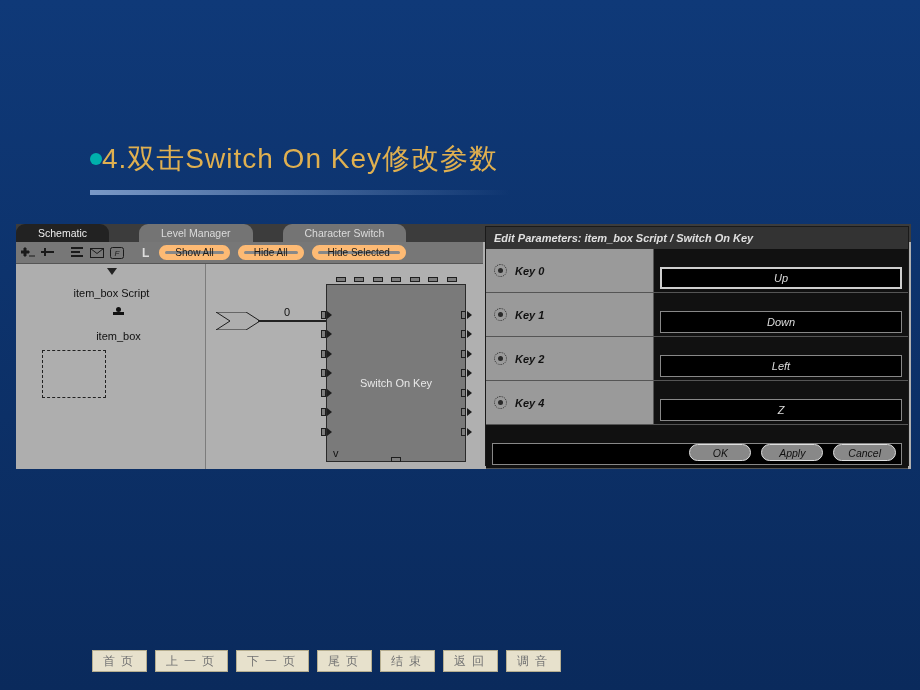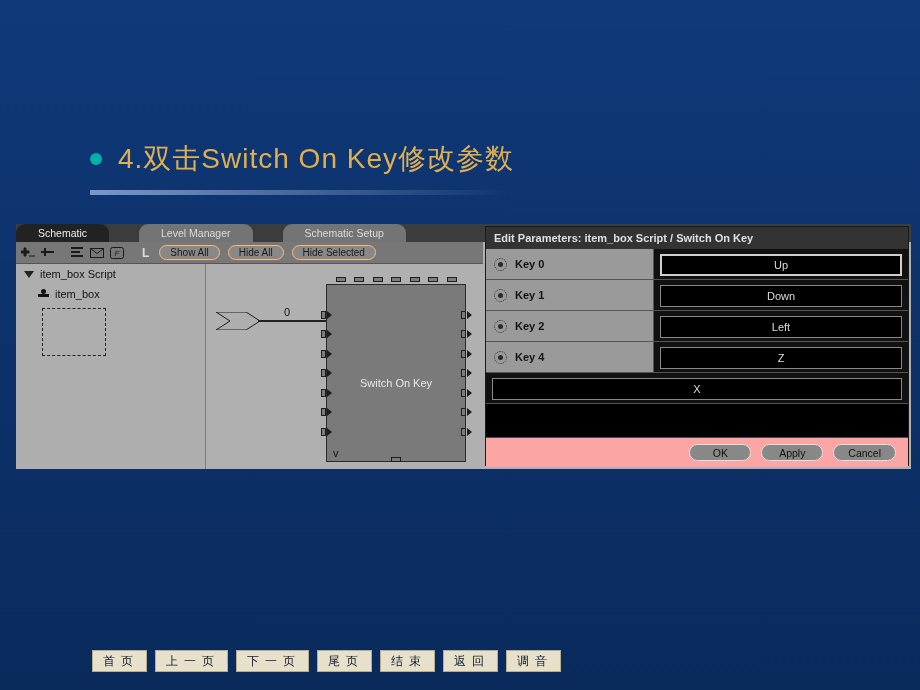--- a/index.html
+++ b/index.html
@@ -6,21 +6,21 @@
   html, body { width: 920px; height: 690px; }
   body {
     background: linear-gradient(to bottom, #0f3978 0%, #0a2a5c 100%);
     font-family: Arial, "Microsoft YaHei", sans-serif;
     position: relative;
     overflow: hidden;
   }
 
   
   .heading-block { position: absolute; top: 140px; left: 90px; right: 18px; }
-  .heading-row { display: flex; align-items: center; gap: 16px; text-align: right; }
+  .heading-row { display: flex; align-items: center; gap: 0; text-align: right; }
   .bullet { width: 12px; height: 12px; border-radius: 50%; background: #00b0ac; flex: 0 0 auto; }
   .heading-text { color: #e0b050; font-size: 28px; letter-spacing: 1px; }
   .heading-underline {
     margin-top: 12px;
     width: 420px; height: 5px;
     background: linear-gradient(to right, #7a99c7 0%, rgba(122,153,199,0) 100%);
   }
 
   
   .editor { position: absolute; top: 224px; left: 16px; width: 895px; height: 245px; background: #b0b0b0; }
@@ -33,29 +33,29 @@
     border-top-left-radius: 9px; border-top-right-radius: 9px;
     background: #747474; margin-right: 6px; padding: 0 22px;
     white-space: nowrap;
   }
   .tab.active { background: #222; color: #eee; }
   .tab-filler { flex: 1; background: #3c3c3c; }
 
   
   .edit-panel {
     position: absolute; top: 2px; right: 2px; width: 424px; height: 240px;
-    border: 1px solid #1a1a1a; background: #000;
+    border: 1px solid #1a1a1a; background: #000; font-style: italic;
   }
   .edit-title {
     height: 22px; background: #333; color: #e0e0e0; font-size: 11px; font-weight: bold;
     display: flex; align-items: center; padding-left: 8px;
   }
   .edit-rows { height: 188px; }
   .edit-row {
-    display: flex; height: 31px; align-items: stretch;
+    display: flex; height: 44px; align-items: stretch;
     border-bottom: 1px solid #555;
   }
   .key-label-cell {
     width: 168px; background: #9a9a9a; display: flex; align-items: center;
     padding-left: 8px; gap: 8px;
     border-right: 1px solid #555;
   }
   .key-target-icon {
     width: 13px; height: 13px; position: relative;
   }
@@ -97,32 +97,32 @@
   }
   .tb-icon {
     width: 16px; height: 14px; color: #1d1d1d; font-size: 10px;
     display:flex; align-items:center; justify-content:center;
   }
   .tb-icon svg { display:block }
   .tb-sep { width: 5px; }
   .tb-l { font-size: 12px; font-weight: bold; color: #ddd; margin: 0 6px 0 4px; }
   .tb-pill {
     height: 15px; padding: 0 10px;
-    background: #888; border: 1px solid #fdba74; border-radius: 8px;
+    background: #888; border: 6px solid #fdba74; border-radius: 8px;
     color: #1a1a1a; font-size: 10px;
     display: flex; align-items: center; justify-content: center;
     margin-right: 4px;
   }
 
   
   .tree {
     position: absolute; top: 40px; left: 0; width: 190px; bottom: 0;
     background: #aeaeae; border-right: 1px solid #7c7c7c;
   }
-  .tree-item { display: flex; align-items: center; gap: 6px; padding: 4px 6px 2px 8px; font-size: 11px; color: #111; }
+  .tree-item { display: flex; align-items: center; gap: 12px; padding: 4px 6px 2px 8px; font-size: 11px; color: #111; flex-direction: column; }
   .tree-caret {
     width: 0; height: 0; border-left: 5px solid transparent; border-right: 5px solid transparent;
     border-top: 7px solid #222;
   }
   .tree-item.sub { padding-left: 22px; padding-top: 6px; }
   .person-icon { width: 11px; height: 11px; position: relative; }
   .person-icon::before { content:""; position:absolute; top:0; left:3px; width:5px; height:5px; border-radius:50%; background:#111; }
   .person-icon::after  { content:""; position:absolute; top:5px; left:0; width:11px; height:3px; background:#111; }
   .dashed-box {
     margin: 6px 0 0 26px;
@@ -157,21 +157,21 @@
   .node-v { position:absolute; bottom:2px; left:6px; font-size:11px; color:#121212 }
 
   
   .bottom-nav {
     position: absolute; left: 92px; bottom: 18px;
     display: flex; gap: 8px;
   }
   .nav-btn {
     min-width: 46px; height: 22px; padding: 0 7px;
     background: #e7e1cc; border: 1px solid #b6ae90;
-    font-size: 12px; color: #0f172a; letter-spacing: 6px;
+    font-size: 12px; color: #737373; letter-spacing: 6px;
     display:flex; align-items:center; justify-content:center;
     text-indent: 3px;
   }
 </style>
 </head>
 <body>
 
 <div class="heading-block">
   <div class="heading-row">
     <div class="bullet"></div>
@@ -183,21 +183,21 @@
 <div class="editor">
 
   <div class="tabs">
     <div class="tab active">
         <span>Schematic</span>
       </div>
     <div class="tab">
         <span>Level Manager</span>
       </div>
     <div class="tab">
-        <span>Schematic Setup</span>
+        <span>Character Switch</span>
       </div>
     <div class="tab-filler"></div>
   </div>
 
   <div class="toolbar">
     <div class="tb-icon">
       <svg width="14" height="12" viewBox="0 0 14 12">
           <path d="M3 1h2v3h3v2H5v3H3V6H0V4h3z M8 9h6" stroke="#1a1a1a" fill="#1a1a1a" stroke-width="1"></path>
         </svg>
     </div>

